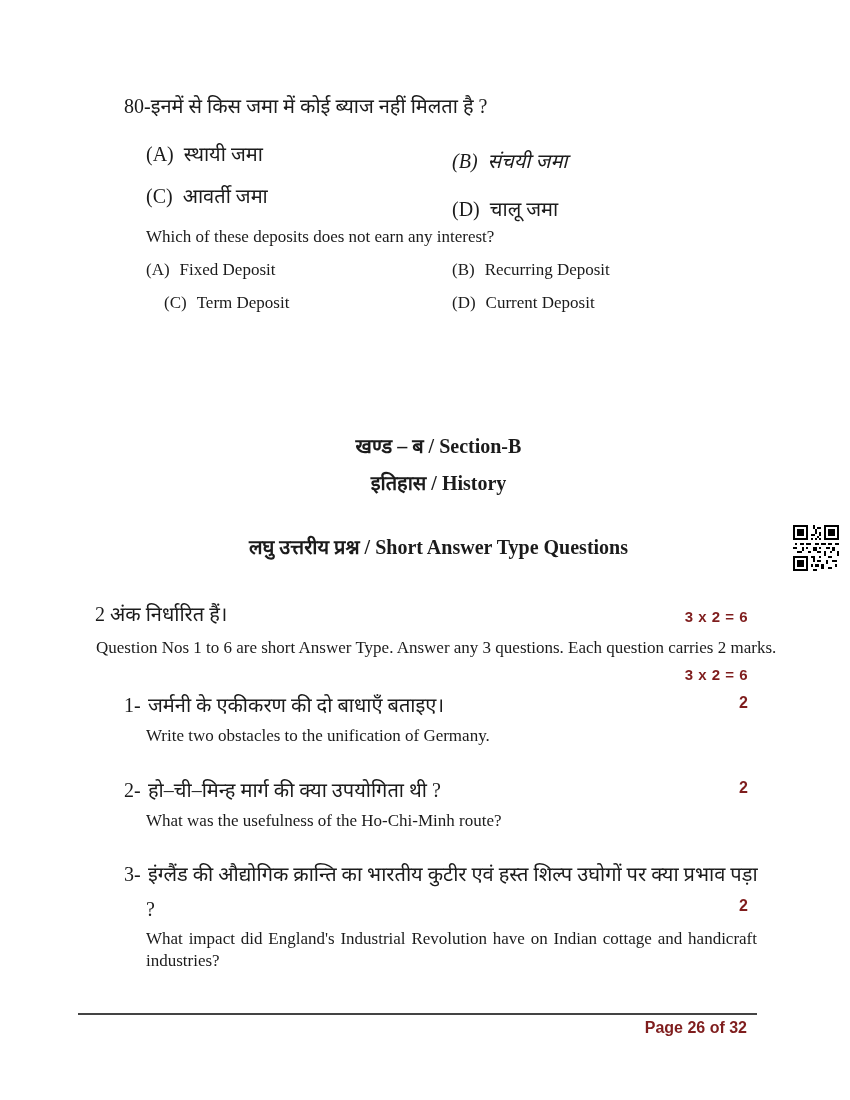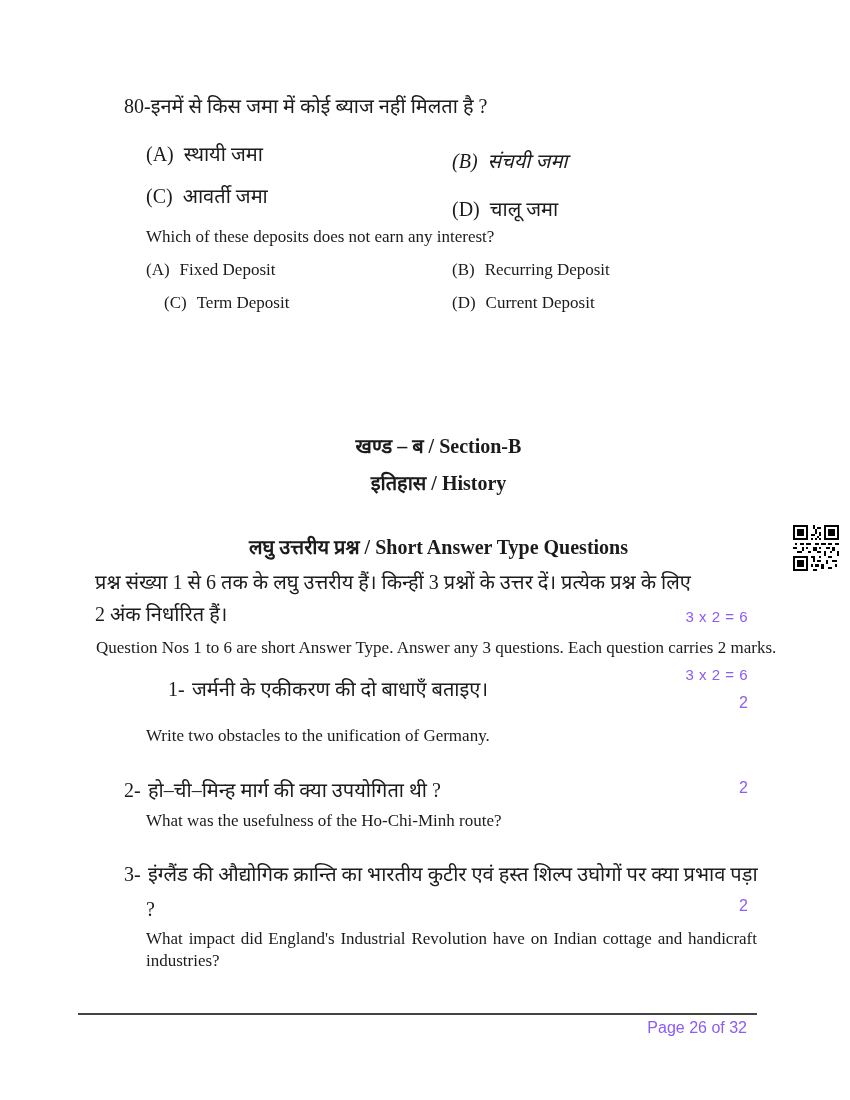--- a/index.html
+++ b/index.html
@@ -17,21 +17,21 @@
   .hi  { font-size:20px; line-height:1.3; }
   .en  { font-size:17px; line-height:1.3; }
   .qnum { display:inline-block; min-width:24px; }
   .opt-label { margin-right:10px; }
   .center-line {
     left:120px; width:637px; text-align:center;
     font-weight:bold; font-size:20px;
   }
   .sans-b {
     font-family:"Liberation Sans", sans-serif;
-    font-weight:normal; color:#8b5cf6;
+    font-weight:bold; color:#7f1d1d;
   }
   .marks-eq { font-size:15px; letter-spacing:0.5px; }
   .mark-val { font-size:16px; }
   .justified {
     white-space:normal; text-align:justify;
   }
   .footer-rule {
     position:absolute;
     left:78px; width:679px; height:2px;
     background:#444;
@@ -74,28 +74,27 @@
   </div>
   <div class="abs en" style="top:292px; left:452px;">
     <span class="opt-label">(D)</span><span>Current Deposit</span>
   </div>
 
   <div class="abs center-line" style="top:432px;">खण्ड – ब / Section-B</div>
   <div class="abs center-line" style="top:469px;">इतिहास / History</div>
 
   <div class="abs center-line" style="top:533px;">लघु उत्तरीय प्रश्न / Short Answer Type Questions</div>
 
-  <div class="abs hi" style="top:569px; left:95px;">प्रश्न संख्या 1 से 6 तक के लघु उत्तरीय हैं। किन्हीं 3 प्रश्नों के उत्तर दें। प्रत्येक प्रश्न के लिए</div>
   <div class="abs hi" style="top:601px; left:95px;">2 अंक निर्धारित हैं।</div>
   <div class="abs sans-b marks-eq" style="top:608px; right:102px;">3 x 2 = 6</div>
 
   <div class="abs en" style="top:637px; left:96px;">Question Nos 1 to 6 are short Answer Type. Answer any 3 questions. Each question carries 2 marks.</div>
   <div class="abs sans-b marks-eq" style="top:666px; right:102px;">3 x 2 = 6</div>
 
-  <div class="abs hi" style="top:676px; left:124px;margin-left:44px;">
+  <div class="abs hi" style="top:692px; left:124px;">
     <span class="qnum">1-</span><span>जर्मनी के एकीकरण की दो बाधाएँ बताइए।</span>
   </div>
   <div class="abs sans-b mark-val" style="top:694px; right:102px;">2</div>
   <div class="abs en" style="top:725px; left:146px;font-family:Liberation Serif, serif;">Write two obstacles to the unification of Germany.</div>
 
   <div class="abs hi" style="top:777px; left:124px;">
     <span class="qnum">2-</span><span>हो–ची–मिन्ह मार्ग की क्या उपयोगिता थी ?</span>
   </div>
   <div class="abs sans-b mark-val" style="top:779px; right:102px;">2</div>
   <div class="abs en" style="top:810px; left:146px;">What was the usefulness of the Ho-Chi-Minh route?</div>

